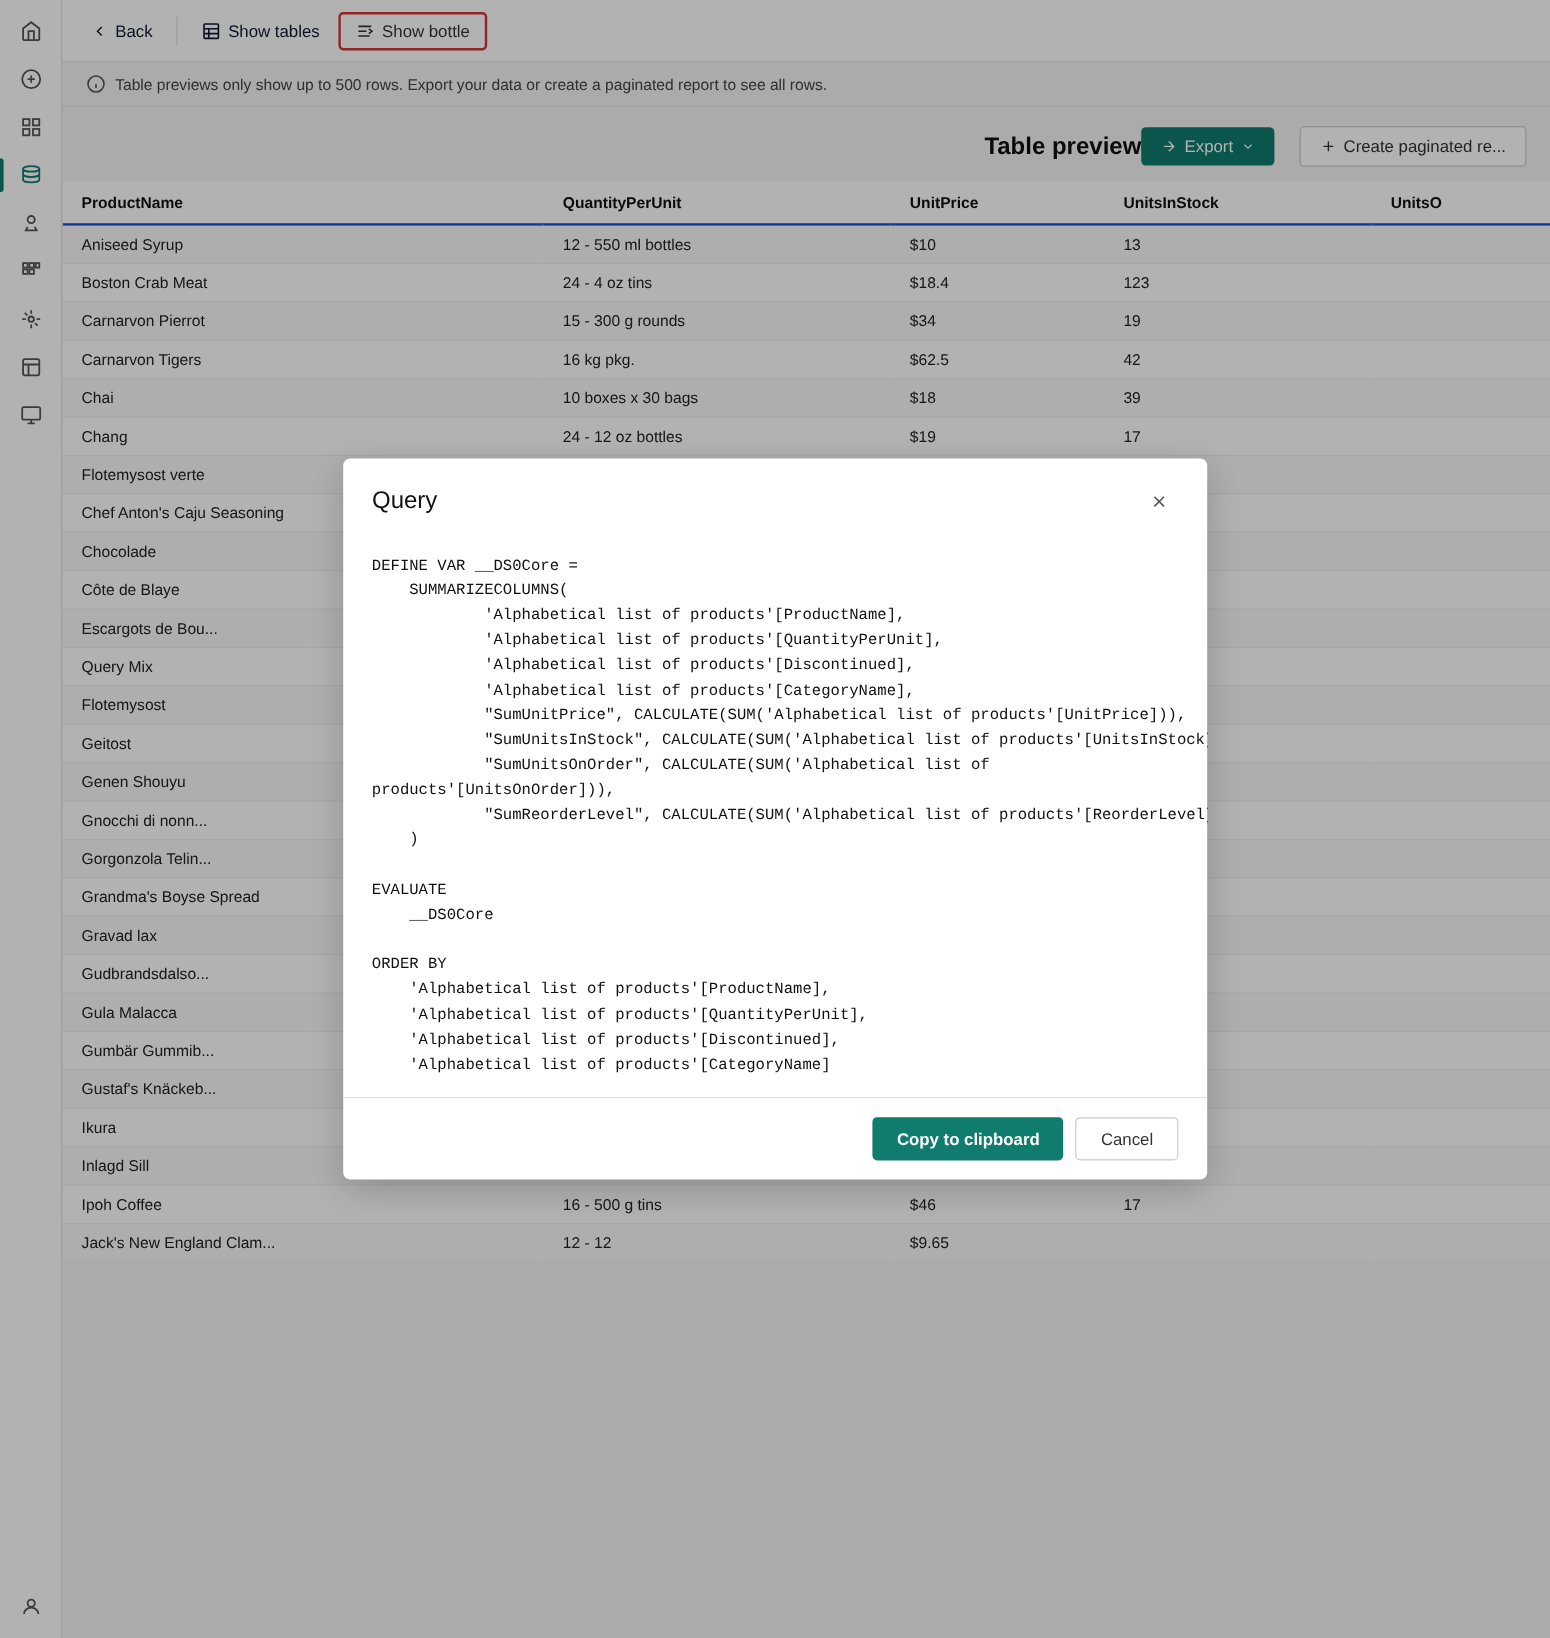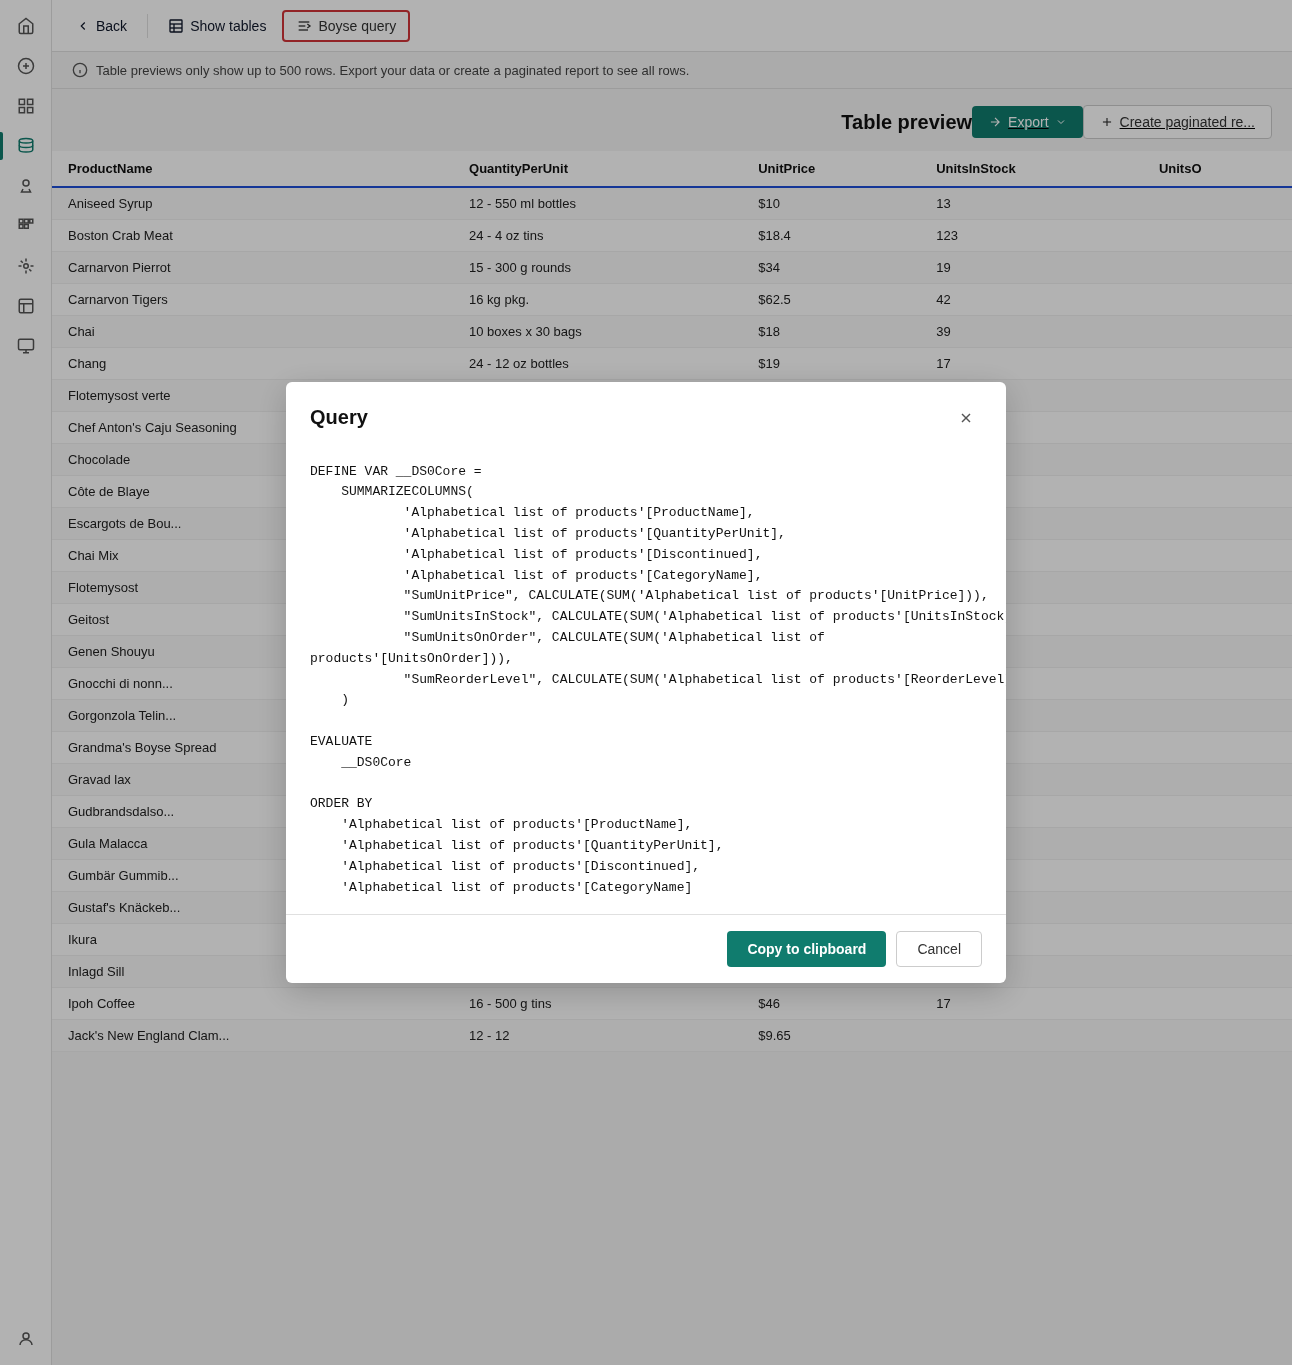--- a/index.html
+++ b/index.html
@@ -95,21 +95,21 @@
     
     .table-header {
       background: #f5f5f5;
       padding: 16px 20px 12px;
       display: flex;
       align-items: center;
       justify-content: flex-end;
       flex-shrink: 0;
     }
     .table-title { font-size: 20px; font-weight: 700; color: #111; }
-    .table-actions { display: flex; gap: 0; align-items: center; text-decoration: underline; }
+    .table-actions { display: flex; gap: 21px; align-items: center; }
     .btn-export {
       background: #107c6e;
       color: #fff;
       border: none;
       padding: 8px 16px;
       border-radius: 4px;
       cursor: pointer;
       font-size: 14px;
       display: flex;
       align-items: center;
@@ -180,21 +180,21 @@
       flex-direction: column;
       box-shadow: 0 8px 32px rgba(0,0,0,0.2);
     }
     .modal-header {
       display: flex;
       align-items: center;
       justify-content: space-between;
       padding: 20px 24px 12px;
       border-bottom: none;
     }
-    .modal-title { font-size: 20px; font-weight: 700; color: #111; }
+    .modal-title { font-size: 20px; font-weight: 400; color: #111; }
     .modal-close {
       background: transparent;
       border: none;
       cursor: pointer;
       font-size: 18px;
       color: #555;
       width: 32px;
       height: 32px;
       display: flex;
       align-items: center;
@@ -335,21 +335,21 @@
         </svg>
       <span>Show tables</span>
     </button>
     <button class="topbar-btn active">
       <svg width="16" height="16" viewBox="0 0 24 24" fill="none" stroke="currentColor" stroke-width="2">
           <line x1="4" y1="6" x2="20" y2="6"></line>
           <line x1="4" y1="12" x2="14" y2="12"></line>
           <line x1="4" y1="18" x2="18" y2="18"></line>
           <polyline points="17,9 21,12 17,15"></polyline>
         </svg>
-      <span>Boyse query</span>
+      <span>Show bottle</span>
     </button>
   </div>
 
   <div class="info-banner">
     <svg width="16" height="16" viewBox="0 0 24 24" fill="none" stroke="#555" stroke-width="2">
         <circle cx="12" cy="12" r="10"></circle>
         <line x1="12" y1="8" x2="12" y2="8" stroke-width="3"></line>
         <line x1="12" y1="12" x2="12" y2="17"></line>
       </svg>
     <span>Table previews only show up to 500 rows. Export your data or create a paginated report to see all rows.</span>
@@ -460,21 +460,21 @@
             <td></td>
           </tr>
           <tr>
             <td>Escargots de Bou...</td>
             <td></td>
             <td class="num"></td>
             <td class="num"></td>
             <td></td>
           </tr>
           <tr>
-            <td>Chai Mix</td>
+            <td>Query Mix</td>
             <td></td>
             <td class="num"></td>
             <td class="num"></td>
             <td></td>
           </tr>
           <tr>
             <td>Flotemysost</td>
             <td></td>
             <td class="num"></td>
             <td class="num"></td>

